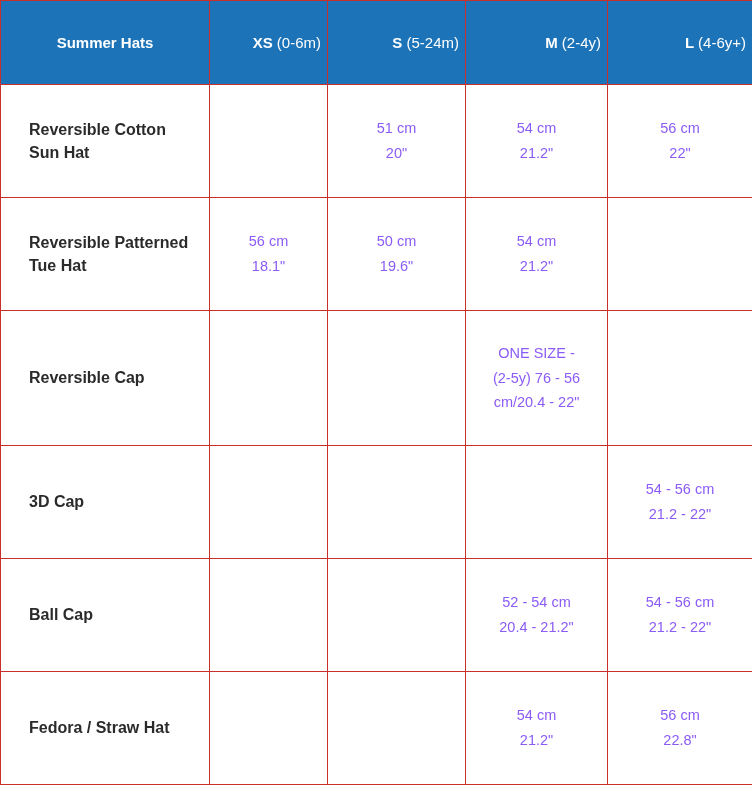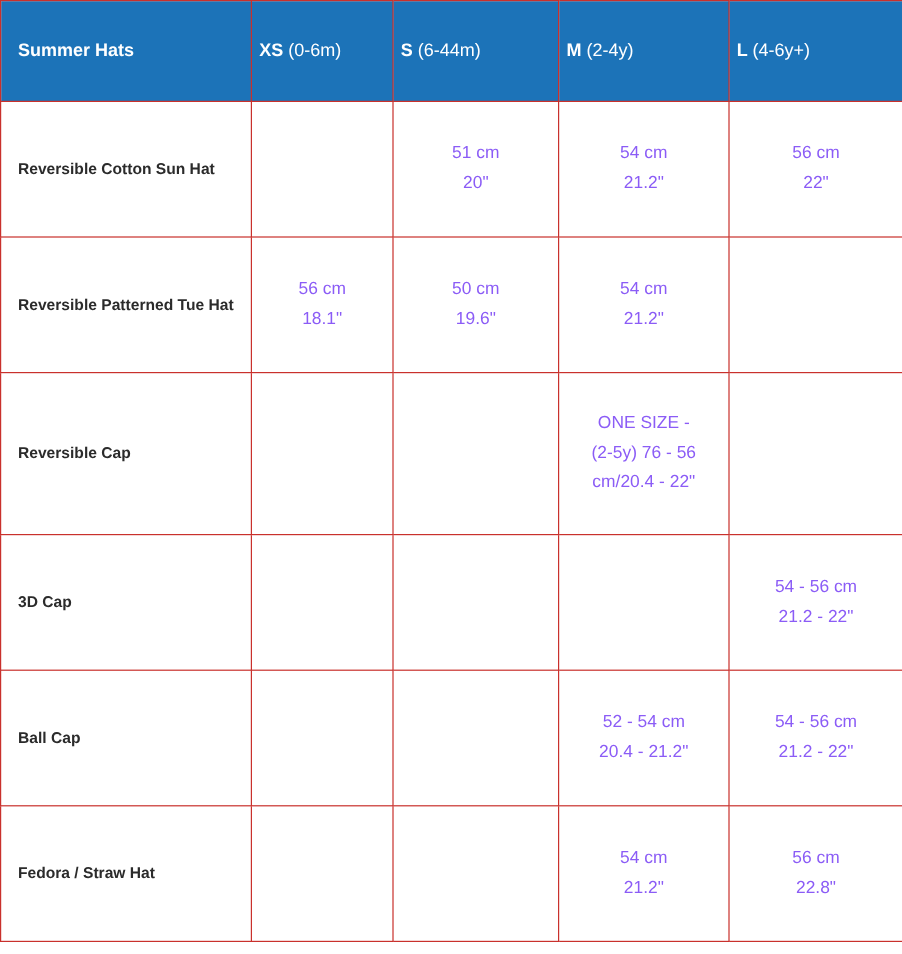--- a/index.html
+++ b/index.html
@@ -26,45 +26,45 @@
     box-sizing: border-box;
   }
   thead th {
     background: #1c73b8;
     color: #ffffff;
     border-color: #c9302c;
     padding: 16px 14px;
     height: 84px;
     font-size: 15px;
     font-weight: bold;
-    text-align: left;
+    text-align: center;
   }
   thead th.col-head {
-    text-align: left;
+    text-align: right;
     padding: 0 6px;
   }
   thead th .sz {
     font-weight: bold;
   }
   thead th .rng {
     font-weight: normal;
   }
   tbody td {
     font-size: 14.5px;
     color: #8b5cf6;
     padding: 8px 10px;
     text-align: center;
     line-height: 1.7;
   }
   tbody td.rowlabel {
     text-align: left;
     font-weight: bold;
-    font-size: 13px;
+    font-size: 16px;
     color: #2b2b2b;
-    padding-left: 14px;
+    padding-left: 28px;
     line-height: 1.45;
   }
   .c-label { width: 209px; }
   .c-xs { width: 118px; }
   .c-s  { width: 138px; }
   .c-m  { width: 142px; }
   .c-l  { width: 145px; }
   .line { display: block; }
 </style>
 </head>
@@ -80,21 +80,21 @@
   </colgroup>
   <thead>
     <tr>
       <th>Summer Hats</th>
       <th class="col-head">
         <span class="sz">XS</span>
         <span class="rng">(0-6m)</span>
       </th>
       <th class="col-head">
         <span class="sz">S</span>
-        <span class="rng">(6-44m)</span>
+        <span class="rng">(5-24m)</span>
       </th>
       <th class="col-head">
         <span class="sz">M</span>
         <span class="rng">(2-4y)</span>
       </th>
       <th class="col-head">
         <span class="sz">L</span>
         <span class="rng">(4-6y+)</span>
       </th>
     </tr>

